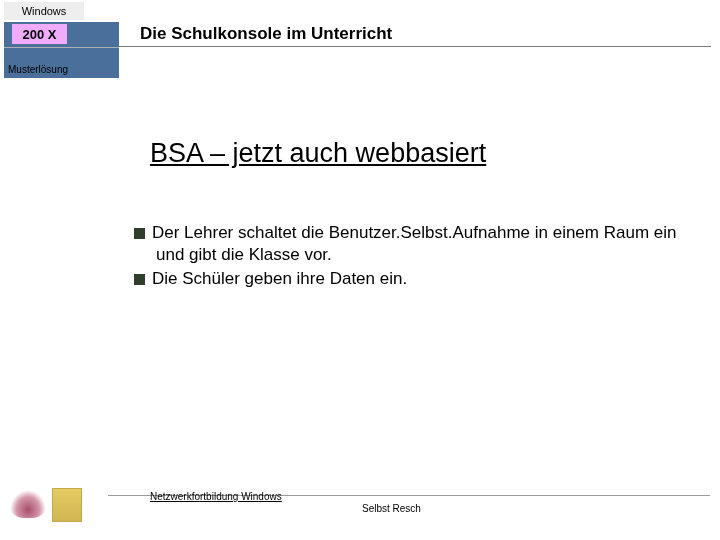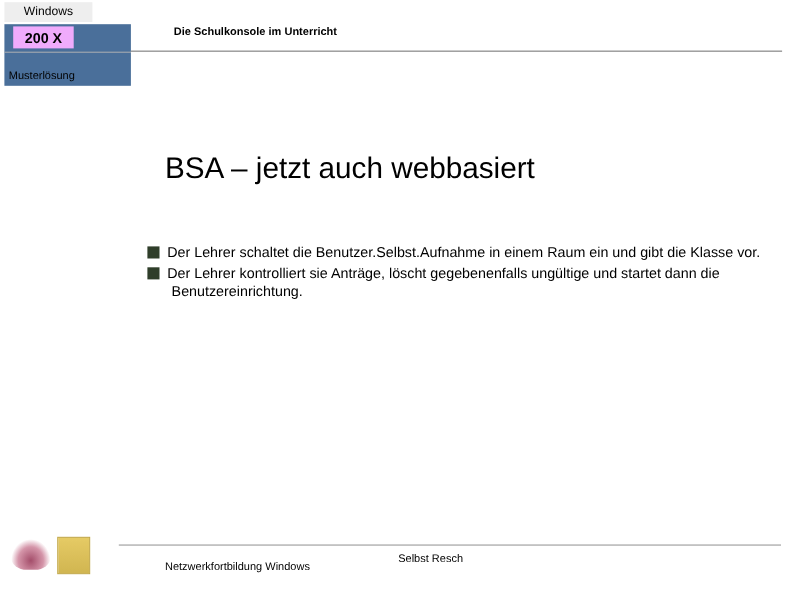--- a/index.html
+++ b/index.html
@@ -21,74 +21,76 @@
     border-bottom: 1px solid #b0b0b0;
   }
   .hdr-200x-inner {
     position: absolute; left: 12px; top: 24px;
     width: 55px; height: 20px;
     background: #f0abfc;
     display: flex; align-items: center; justify-content: center;
     font-size: 13px; font-weight: bold;
   }
   .hdr-title {
-    position: absolute; left: 158px; top: 24px;
-    font-size: 10px; font-weight: bold;
+    position: absolute; left: 140px; top: 24px;
+    font-size: 17px; font-weight: bold;
   }
   .hdr-underline {
     position: absolute; left: 119px; top: 46px;
     width: 592px; height: 0;
     border-top: 1px solid #7a7a7a;
   }
   .hdr-muster {
     position: absolute; left: 4px; top: 48px;
     width: 115px; height: 30px;
     background: #4a6f9a;
   }
   .hdr-muster-label {
     position: absolute; left: 8px; top: 64px;
     font-size: 10px; color: #000; text-align: center;
   }
 
   
   .slide-title {
     position: absolute; left: 150px; top: 138px;
     font-size: 27px;
+    text-decoration: underline;
   }
 
   
   .bullets {
     position: absolute; left: 134px; top: 222px;
     width: 560px;
   }
   .bul {
     position: relative;
-    font-size: 13px;
+    font-size: 17px;
     line-height: 1.28;
     margin-bottom: 2px;
     padding-left: 22px;
     text-indent: -22px;
   }
   .bul .sq {
     display: inline-block;
     width: 11px; height: 11px;
     background: #2f3e2a;
     margin-right: 7px;
     vertical-align: -1px;
   }
 
   
   .foot-rule {
     position: absolute; left: 108px; top: 495px;
     width: 602px; height: 0;
     border-top: 1px solid #9a9a9a;
   }
   .foot-left {
-    position: absolute; left: 150px; top: 510px;
+    position: absolute; left: 150px; top: 491px;
     font-size: 10px;
+    text-decoration: underline;
   }
   .foot-right {
     position: absolute; left: 362px; top: 503px;
     font-size: 10px;
   }
 
   
   .logo1 {
     position: absolute; left: 10px; top: 490px;
     width: 36px; height: 28px;
@@ -121,21 +123,21 @@
   <div class="hdr-muster"></div>
   <div class="hdr-muster-label">Musterlösung</div>
 
   <div class="slide-title">BSA – jetzt auch webbasiert</div>
 
   <div class="bullets">
     <div class="bul">
       <span class="sq"></span><span>Der Lehrer schaltet die Benutzer.Selbst.Aufnahme in einem Raum ein und gibt die Klasse vor.</span>
     </div>
     <div class="bul">
-      <span class="sq"></span><span>Der Lehrer kontrolliert sie Anträge, löscht gegebenenfalls ungültige und startet dann die Benutzereinrichtung.</span>
+      <span class="sq"></span><span>Die Schüler geben ihre Daten ein.</span>
     </div>
   </div>
 
   <div class="foot-rule"></div>
   <div class="foot-left">Netzwerkfortbildung Windows</div>
   <div class="foot-right">Selbst Resch</div>
 
   <div class="logo1"></div>
   <div class="logo2"></div>
 

